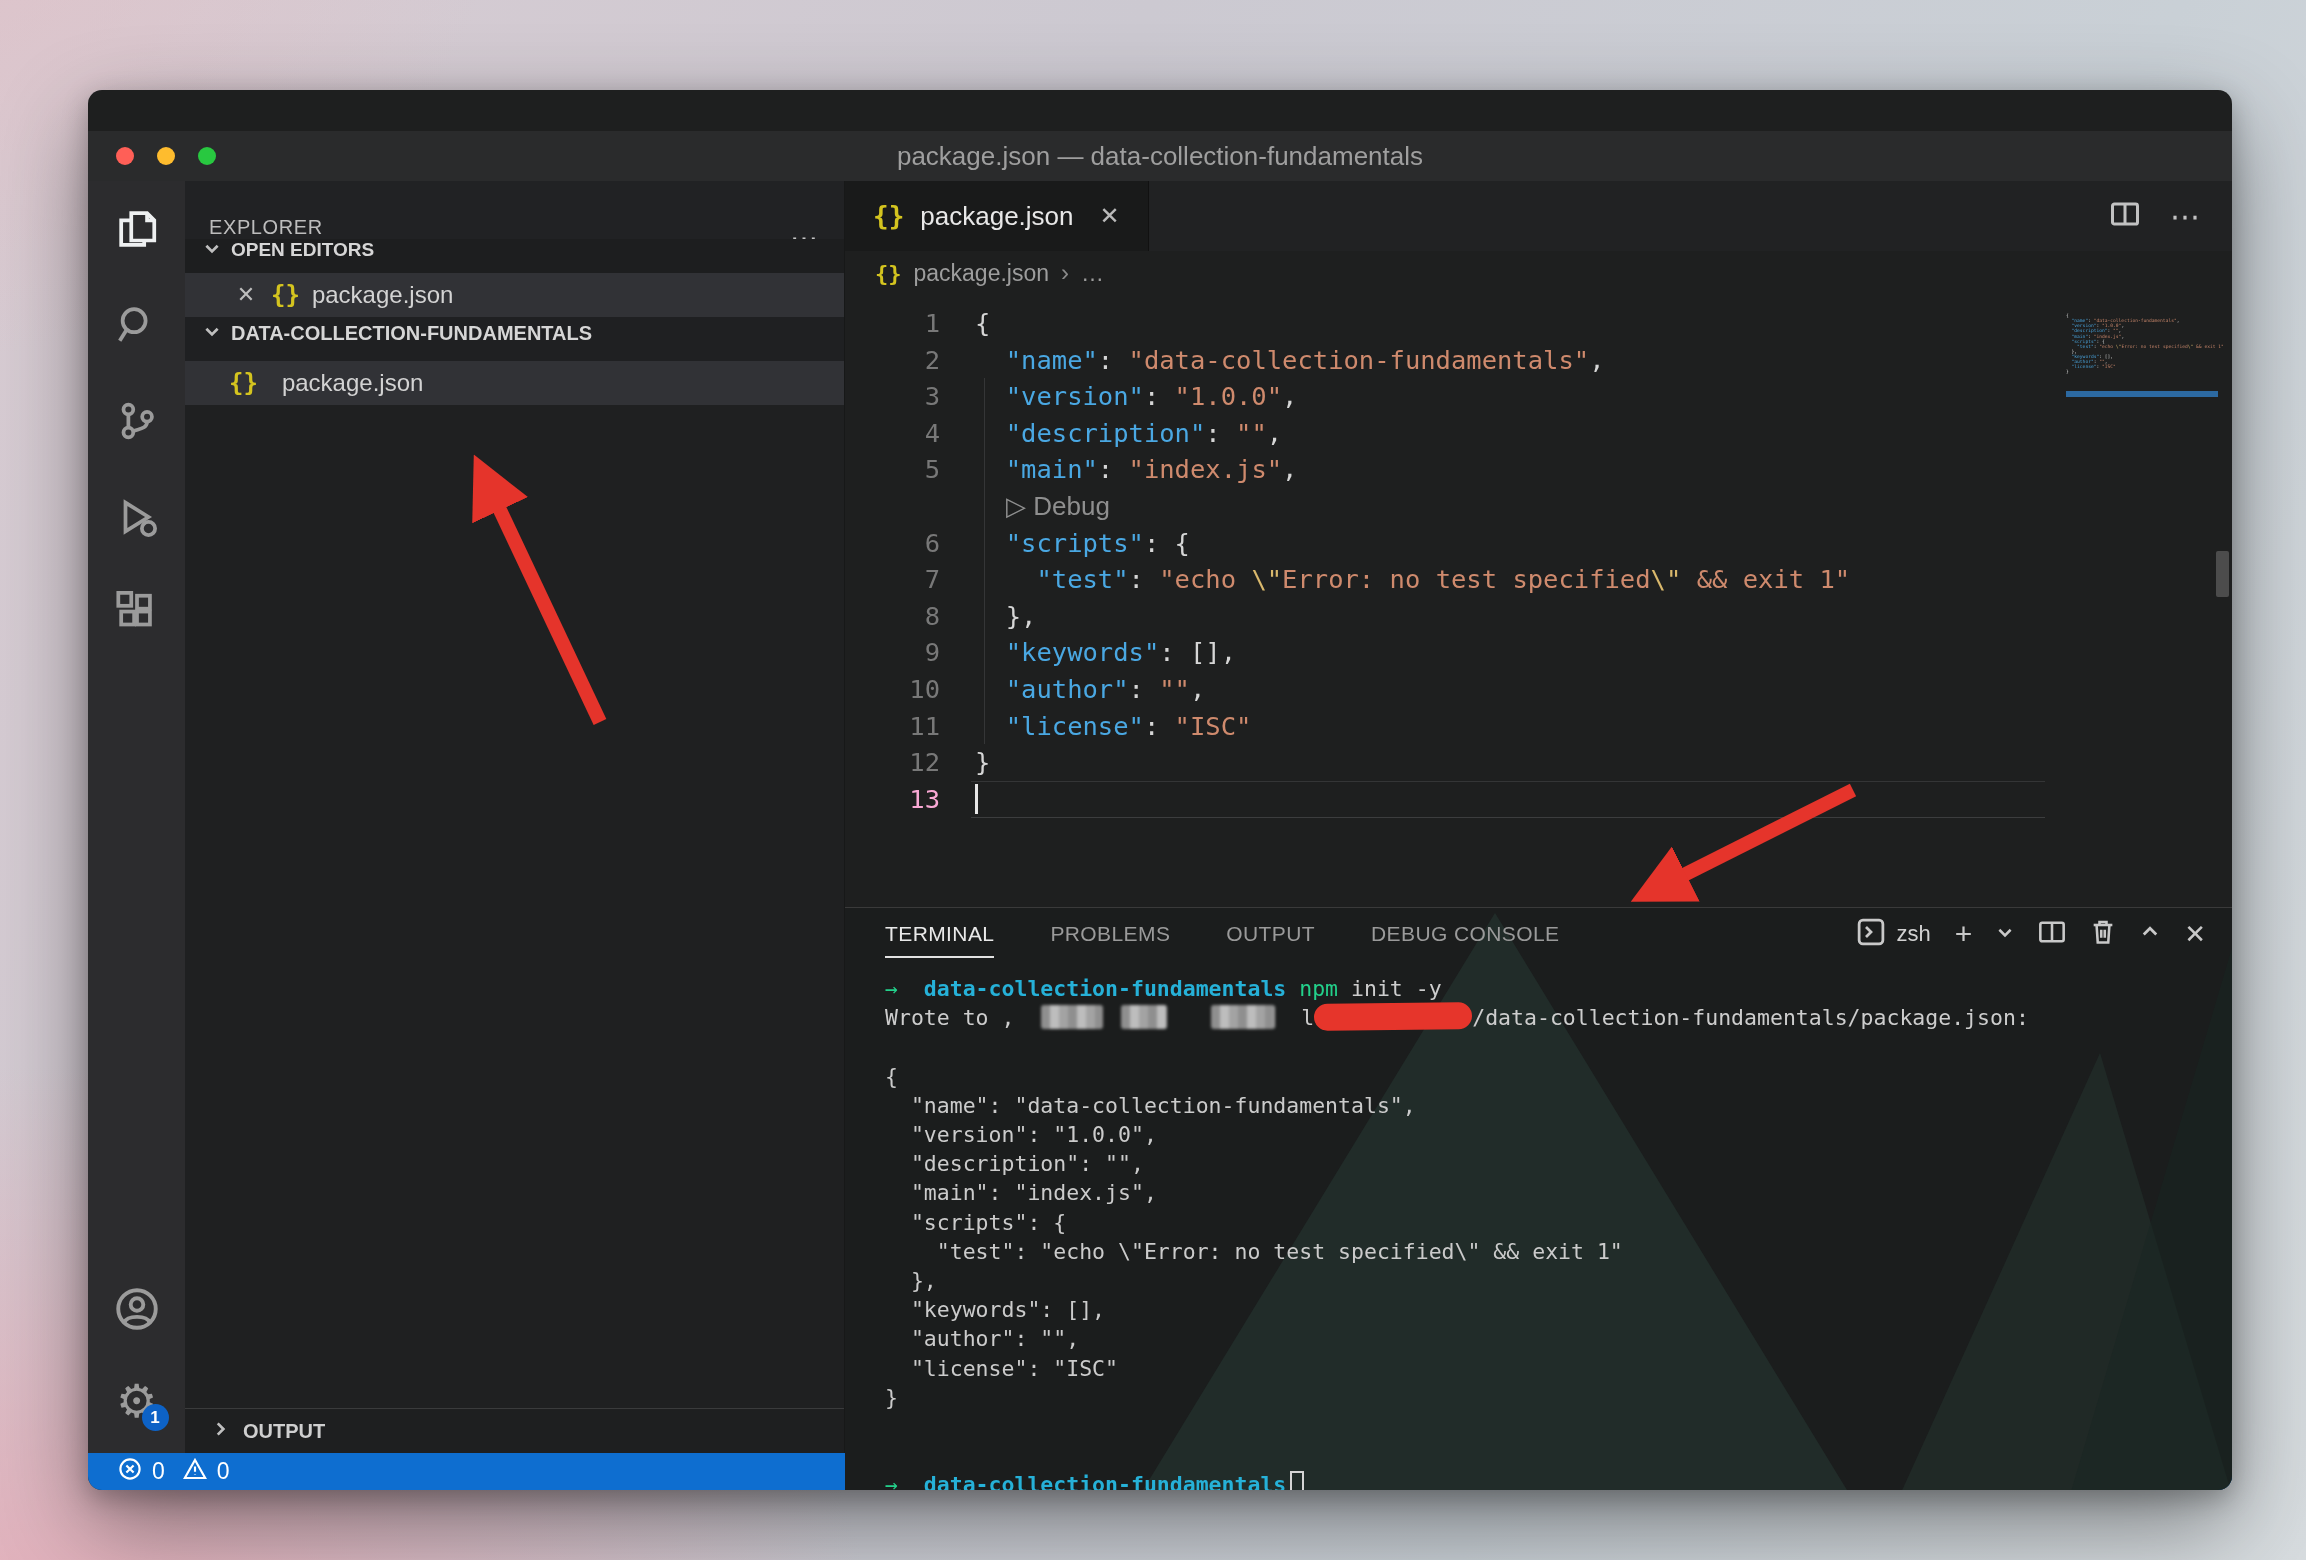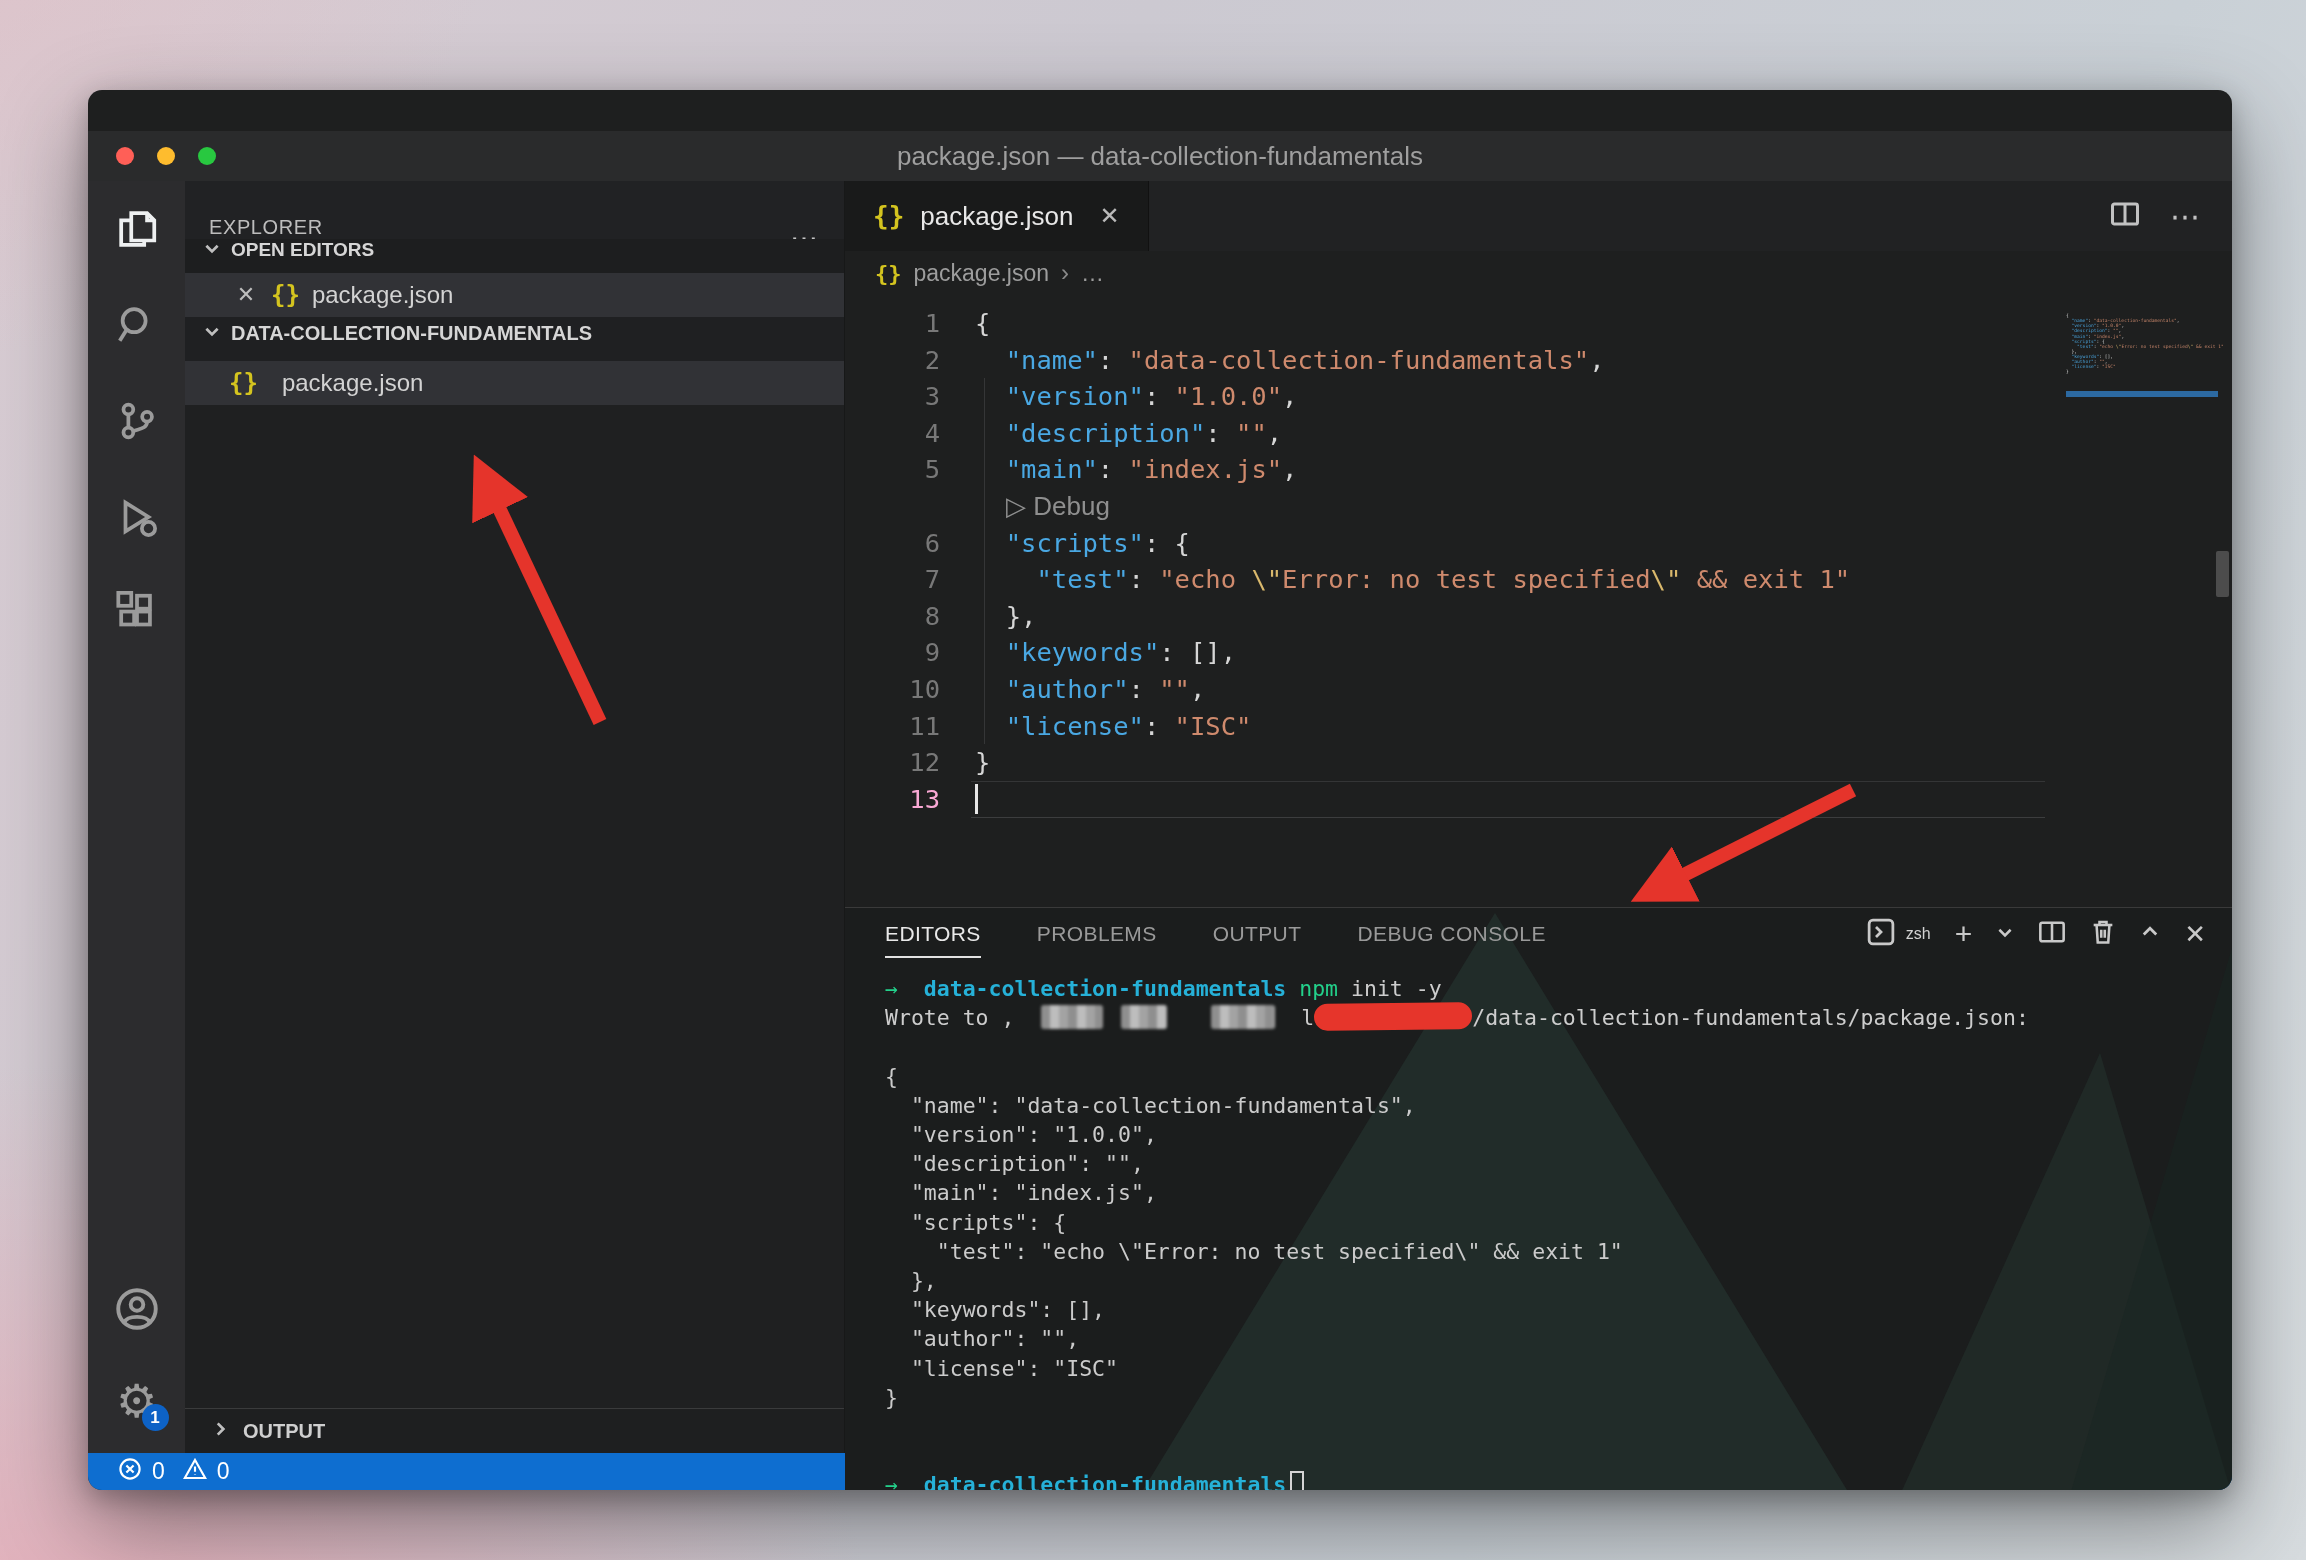--- a/index.html
+++ b/index.html
@@ -77,21 +77,21 @@
   .panel { height:587px; flex:0 0 587px; background:#1b1d1d; border-top:1px solid #3a3a3a; position:relative; overflow:hidden; }
   .tri { position:absolute; }
   .panel-header { height:52px; display:flex; align-items:center; position:relative; z-index:2; }
   .p-tabs { display:flex; gap:56px; margin-left:40px; height:100%; }
   .p-tab { display:flex; align-items:center; color:#9a9a9a; font-size:21px; letter-spacing:.4px; position:relative; }
   .p-tab.active { color:#e9e9e9; }
   .p-tab.active::after { content:""; position:absolute; left:0; right:0; bottom:2px; height:2.5px; background:#e2e2e2; }
   .p-actions { margin-left:auto; display:flex; align-items:center; gap:24px; padding-right:26px; color:#c9c9c9; }
   .p-actions svg { stroke:#c9c9c9; fill:none; stroke-width:2.2; }
   .zsh-group { display:flex; align-items:center; gap:10px; }
-  .zsh-label { font-size:16px; color:#d2d2d2; }
+  .zsh-label { font-size:22px; color:#d2d2d2; }
   .p-plus { font-size:30px; font-weight:300; }
   .p-x { font-size:26px; }
   .term { position:relative; z-index:2; padding:14px 0 0 40px; font-family:"DejaVu Sans Mono", monospace; font-size:21.5px; line-height:29.2px; color:#cbcbcb; white-space:pre; }
   .t-arrow{color:#23d18b}.t-cwd{color:#26b1d8;font-weight:bold}.t-npm{color:#23d18b}.t-plain{color:#cdcdcd}
   .blurblock { display:inline-block; height:24px; border-radius:3px; vertical-align:-4px;
     background:repeating-linear-gradient(90deg,#8f8f8f 0 9px,#bdbdbd 9px 18px,#a3a3a3 18px 27px); filter:blur(1.6px); }
   .redpill { display:inline-block; width:158px; height:27px; border-radius:14px; background:#e6352b; vertical-align:-5px; transform:rotate(-.6deg); }
   .term-cursor { display:inline-block; width:14px; height:25px; border:2px solid #d5d5d5; vertical-align:-4px; margin-left:4px; }
   
   .statusbar { height:37px; flex:0 0 37px; background:#0e6ed0; color:#ffffff; display:flex; align-items:center; font-size:23px; padding:0 30px; }
@@ -255,21 +255,21 @@
       <div class="panel">
 
         <svg class="tri" width="1387" height="587" viewBox="0 0 1387 587">
           <polygon points="650,5 295,587 1005,587" fill="rgba(46,76,66,0.33)"></polygon>
           <polygon points="1255,145 1055,587 1387,587" fill="rgba(46,76,66,0.26)"></polygon>
           <polygon points="1387,40 1225,587 1387,587" fill="rgba(24,38,34,0.5)"></polygon>
         </svg>
 
         <div class="panel-header">
           <div class="p-tabs" id="panel-tabs">
-              <div class="p-tab active">EDITORS</div>
+              <div class="p-tab active">TERMINAL</div>
               <div class="p-tab">PROBLEMS</div>
               <div class="p-tab">OUTPUT</div>
               <div class="p-tab">DEBUG CONSOLE</div>
             </div>
           <div class="p-actions">
             <span class="zsh-group">
               <span><svg width="30" height="30" viewBox="0 0 24 24">
                     <rect x="2.5" y="2.5" width="19" height="19" rx="3"></rect>
                     <path d="M8 8 l4 4 -4 4"></path>
                   </svg></span>

